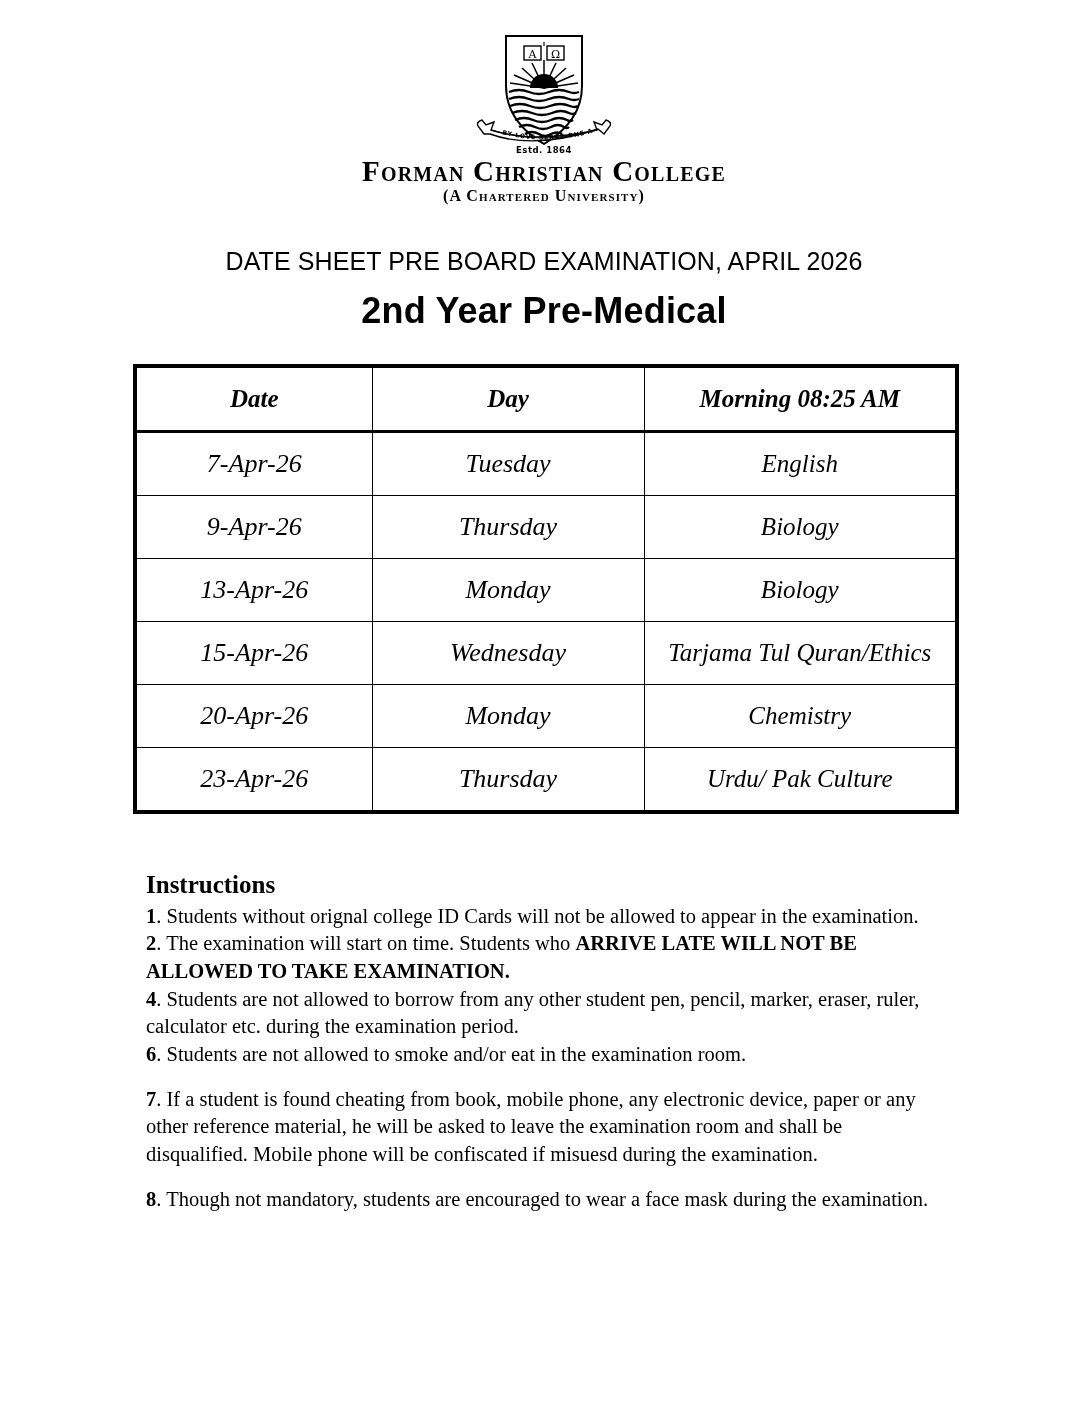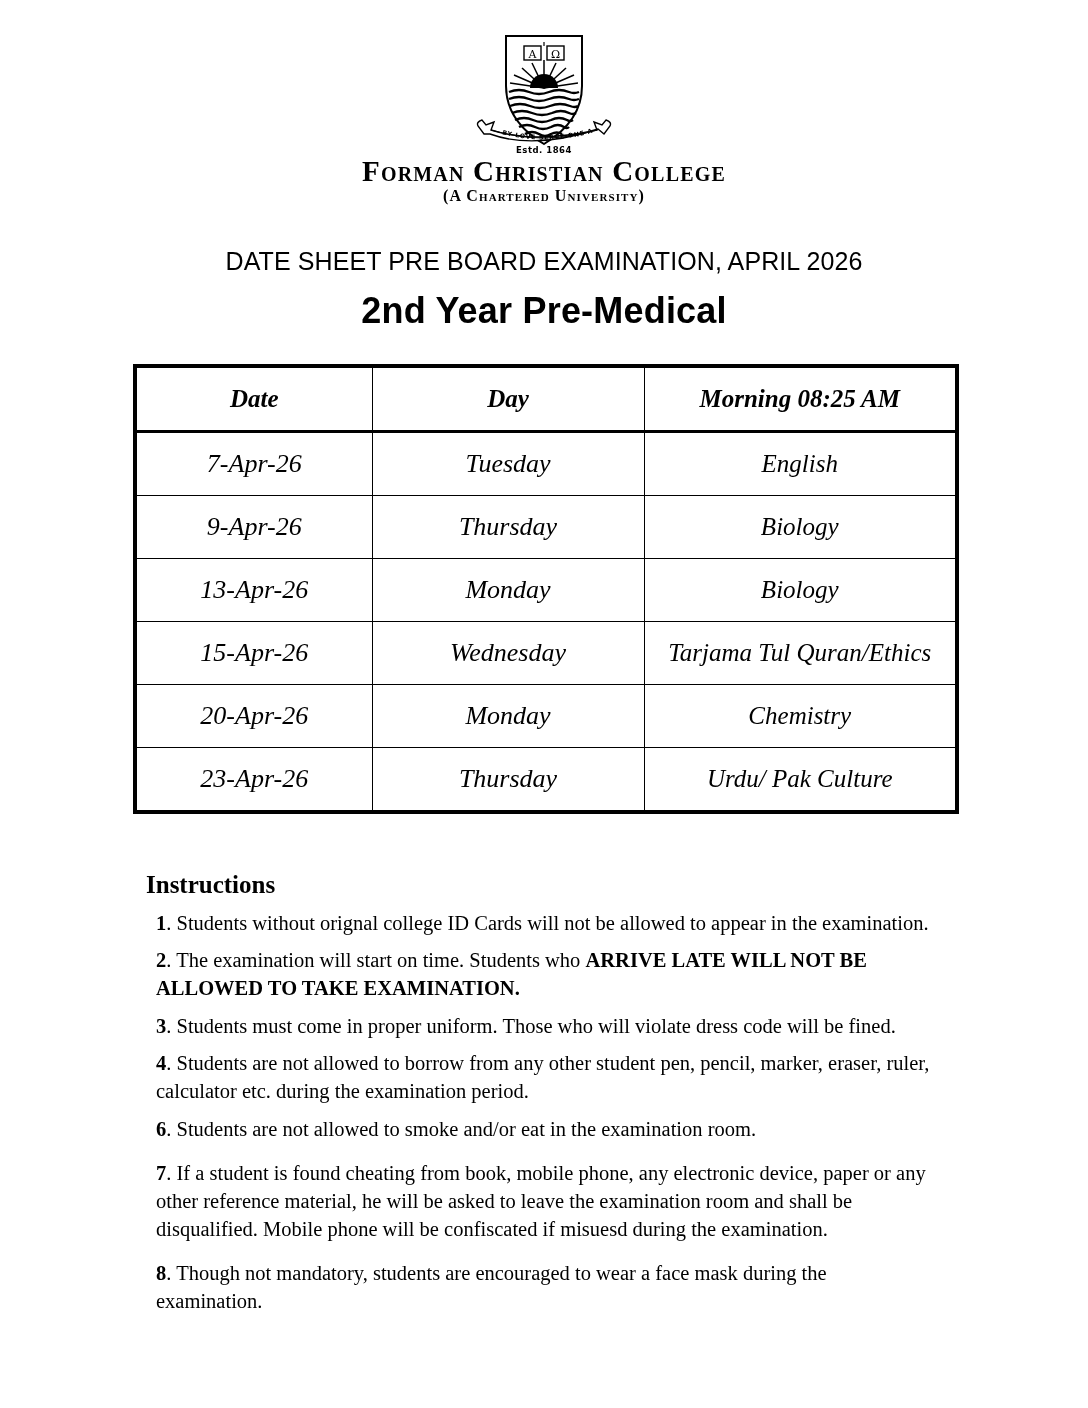--- a/index.html
+++ b/index.html
@@ -113,21 +113,21 @@
   }
   .instructions h2 {
     font-size: 25px;
     font-weight: bold;
     margin: 0 0 3px 0;
     line-height: 1.2;
   }
   .ins-item {
     font-size: 20.5px;
     line-height: 1.35;
-    margin: 10px;
+    margin: 0;
     text-align: left;
   }
   .ins-item .num {
     font-weight: bold;
   }
   .ins-item.spaced {
     margin-top: 17px;
   }
   .ins-item .strong {
     font-weight: bold;
@@ -244,23 +244,20 @@
   <h2>Instructions</h2>
 
   <p class="ins-item">
     <span class="num">1</span><span>. Students without orignal college ID Cards will not be allowed to appear in the examination.</span>
   </p>
 
   <p class="ins-item">
     <span class="num">2</span><span>. The examination will start on time. Students who </span><span class="strong">ARRIVE LATE WILL NOT BE ALLOWED TO TAKE EXAMINATION.</span>
   </p>
 
-  <p class="ins-item">
-    <span class="num">3</span><span>. Students must come in proper uniform. Those who will violate dress code will be fined.</span>
-  </p>
 
   <p class="ins-item">
     <span class="num">4</span><span>. Students are not allowed to borrow from any other student pen, pencil, marker, eraser, ruler, calculator etc. during the examination period.</span>
   </p>
 
 
   <p class="ins-item">
     <span class="num">6</span><span>. Students are not allowed to smoke and/or eat in the examination room.</span>
   </p>
 

